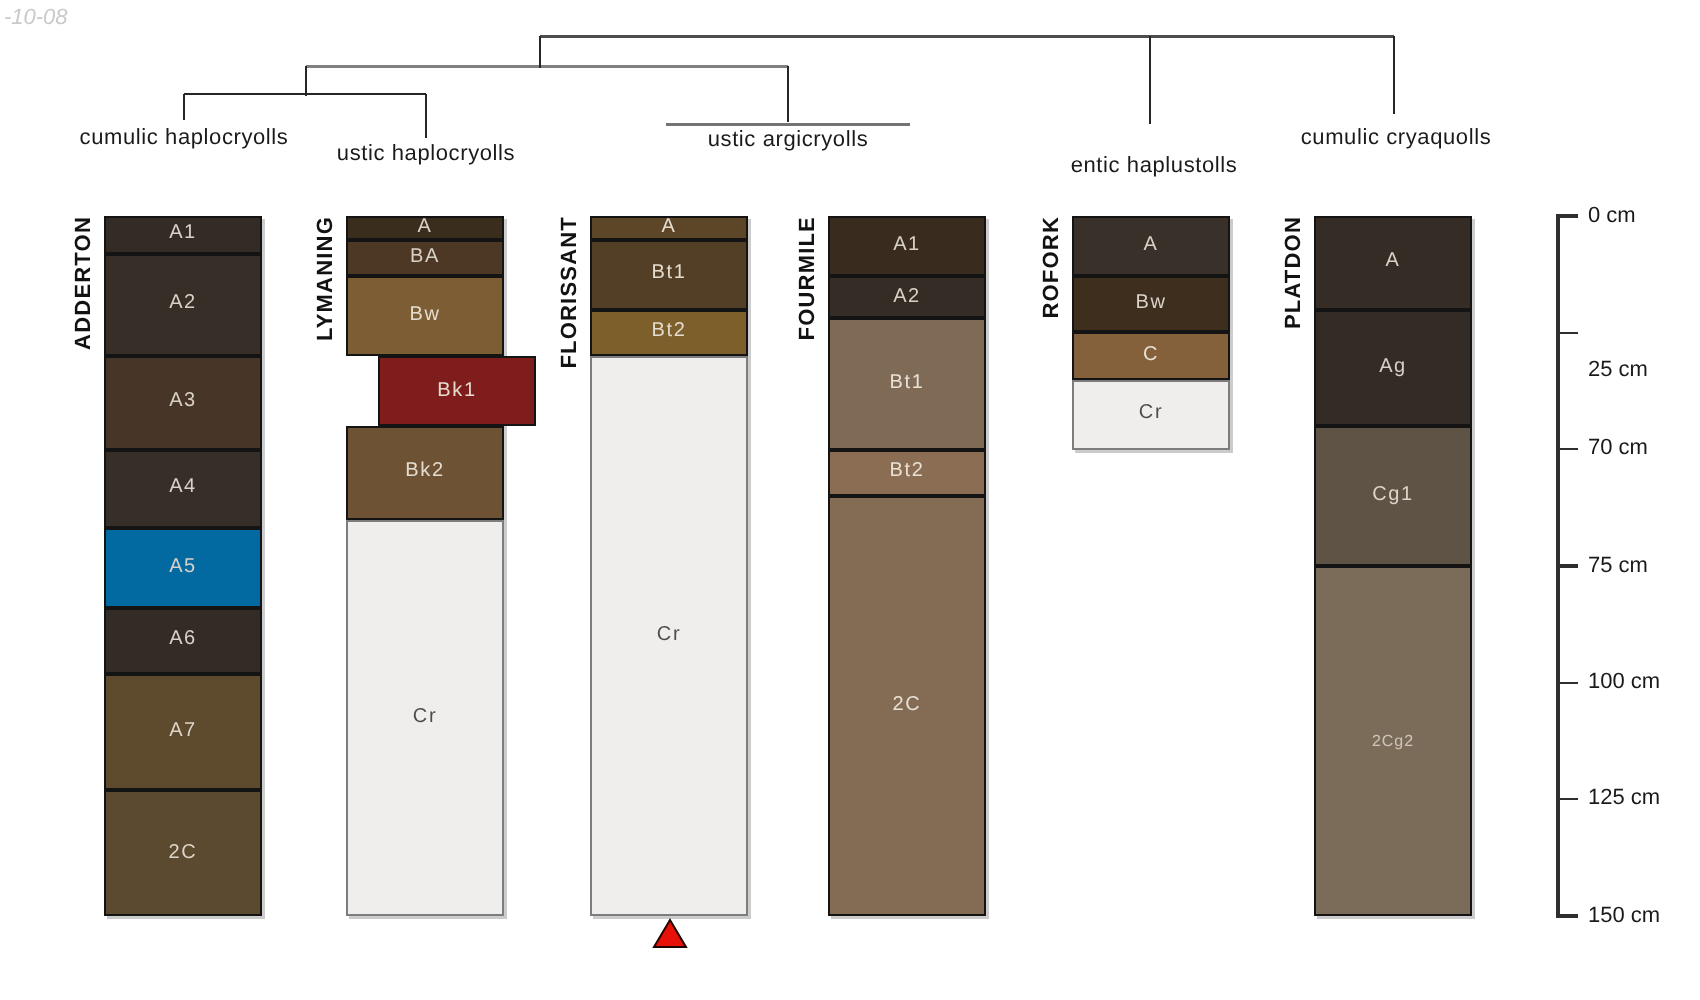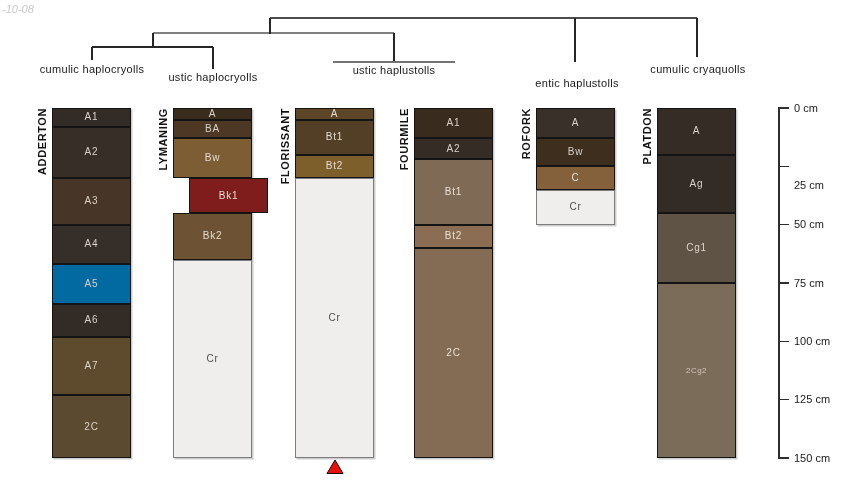--- a/index.html
+++ b/index.html
@@ -49,21 +49,21 @@
     <path d="M575 18 V62" stroke="#262626" stroke-width="1.4" fill="none"></path>
     <path d="M697 18 V57" stroke="#262626" stroke-width="1.4" fill="none"></path>
     <path d="M153 33 V48" stroke="#262626" stroke-width="1.4" fill="none"></path>
     <path d="M394 33 V61" stroke="#262626" stroke-width="1.4" fill="none"></path>
     <path d="M92 47 V60" stroke="#262626" stroke-width="1.4" fill="none"></path>
     <path d="M213 47 V69" stroke="#262626" stroke-width="1.4" fill="none"></path>
   </svg>
 
   <div class="taxon" style="left:92px;top:63px">cumulic haplocryolls</div>
   <div class="taxon" style="left:213px;top:71px">ustic haplocryolls</div>
-  <div class="taxon" style="left:394px;top:64px">ustic haplustolls</div>
+  <div class="taxon" style="left:394px;top:64px">ustic argicryolls</div>
   <div class="taxon" style="left:577px;top:77px">entic haplustolls</div>
   <div class="taxon" style="left:698px;top:63px">cumulic cryaquolls</div>
 
   <div class="vlabel" style="left:36px;top:108px">ADDERTON</div>
   <div class="vlabel" style="left:157px;top:108px">LYMANING</div>
   <div class="vlabel" style="left:279px;top:108px">FLORISSANT</div>
   <div class="vlabel" style="left:398px;top:108px">FOURMILE</div>
   <div class="vlabel" style="left:520px;top:108px">ROFORK</div>
   <div class="vlabel" style="left:641px;top:108px">PLATDON</div>
 
@@ -177,21 +177,21 @@
     <polygon points="10,2 18,15.5 2,15.5" fill="#e81109" stroke="#210500" stroke-width="1"></polygon>
   </svg>
 
   <div id="scale">
       <div class="axis-line" style="left: 778px; top: 108px; height: 350px;"></div>
       <div class="tick" style="left: 778px; top: 107.25px;"></div>
       <div class="tick-label" style="left: 794px; top: 101.5px;">0 cm</div>
       <div class="tick" style="left: 778px; top: 165.583px;"></div>
       <div class="tick-label" style="left: 794px; top: 159.833px; margin-top: 19px;">25 cm</div>
       <div class="tick" style="left: 778px; top: 223.917px;"></div>
-      <div class="tick-label" style="left: 794px; top: 218.167px;">50 cm</div>
+      <div class="tick-label" style="left: 794px; top: 218.167px;">70 cm</div>
       <div class="tick" style="left: 778px; top: 282.25px;"></div>
       <div class="tick-label" style="left: 794px; top: 276.5px;">75 cm</div>
       <div class="tick" style="left: 778px; top: 340.583px;"></div>
       <div class="tick-label" style="left: 794px; top: 334.833px;">100 cm</div>
       <div class="tick" style="left: 778px; top: 398.917px;"></div>
       <div class="tick-label" style="left: 794px; top: 393.167px;">125 cm</div>
       <div class="tick" style="left: 778px; top: 457.25px;"></div>
       <div class="tick-label" style="left: 794px; top: 451.5px;">150 cm</div>
     </div>
 

